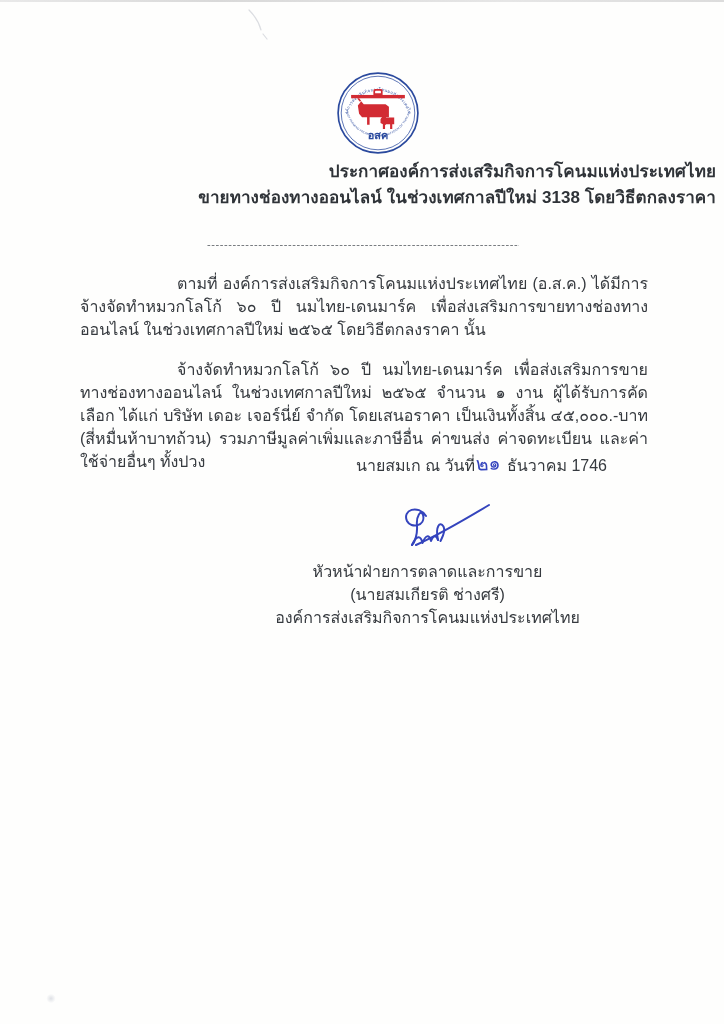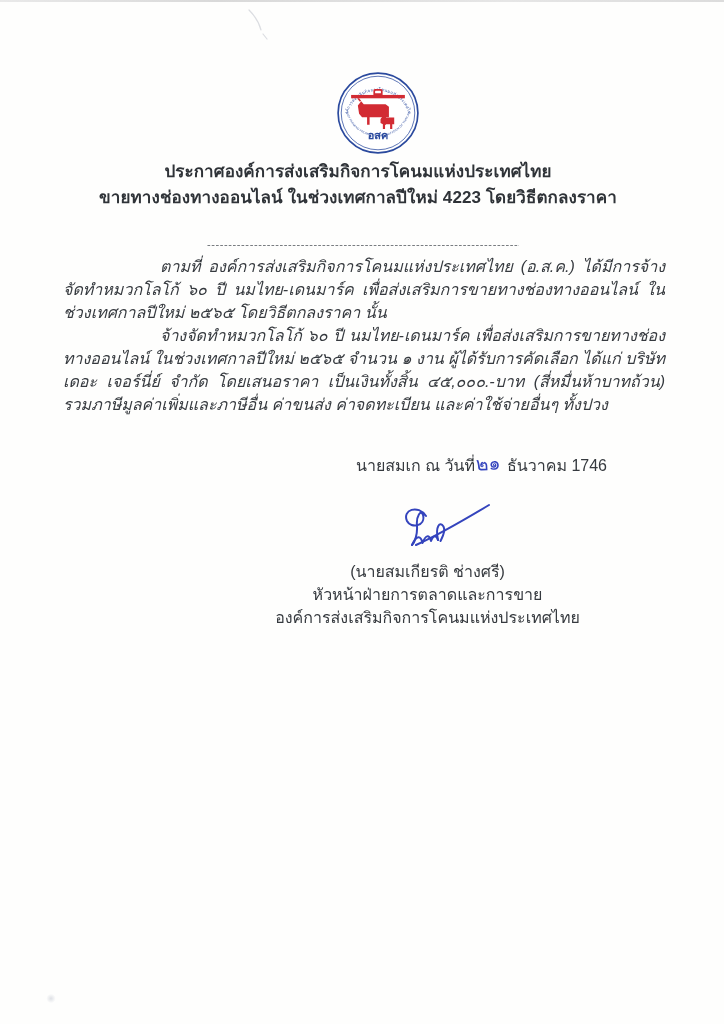--- a/index.html
+++ b/index.html
@@ -38,21 +38,21 @@
   }
   .seal {
     position: absolute;
     left: 336px; top: 71px;
     width: 84px; height: 84px;
   }
   .title-block {
     position: absolute;
     top: 159px; left: 0;
     width: 716px;
-    text-align: center;
+    text-align: right;
     font-weight: bold;
     font-size: 17px;
     line-height: 25.5px;
     color: #2f3338;
     letter-spacing: 0.1px;
   }
   .separator {
     position: absolute;
     top: 238px; left: 207px;
     width: 312px;
@@ -66,23 +66,22 @@
   .body-block {
     position: absolute;
     top: 255px; left: 63px;
     width: 602px;
     font-size: 16px;
     line-height: 23px;
     text-align: justify;
     color: #363a3f;
   }
   .body-block p {
-    margin: 0;
+    margin: 17px;
     text-indent: 97px;
-    font-style: italic;
   }
   .date-line {
     position: absolute;
     top: 449px; left: 356px;
     font-size: 16px;
     color: #363a3f;
     white-space: nowrap;
   }
   .handwritten-day {
     display: inline-block;
@@ -141,21 +140,21 @@
     <g fill="#d22b33">
       <path d="M26 41 l4 -5 3 3.5 h26 l4 3 v12.5 h-3.5 v9 h-3 v-9 h-16.5 v9 h-3 v-9 h-6 l-3.5 -4 z"></path>
       <path d="M28.5 36.5 l-3 -3.5 1.8 -0.8 2.6 3.2 z"></path>
       <path d="M53 57 l2.8 -3.5 2 2 h11.5 v8 h-2.3 v5.5 h-2.6 v-5.5 h-6 v5.5 h-2.6 v-5.5 l-2.8 -1.5 z"></path>
     </g>
     <text x="50" y="80.5" font-size="13" font-weight="bold" fill="#2b4a9e" text-anchor="middle">อสค</text>
   </svg>
 
   <div class="title-block">
     <div>ประกาศองค์การส่งเสริมกิจการโคนมแห่งประเทศไทย</div>
-    <div>ขายทางช่องทางออนไลน์ ในช่วงเทศกาลปีใหม่ 4223 โดยวิธีตกลงราคา</div>
+    <div>ขายทางช่องทางออนไลน์ ในช่วงเทศกาลปีใหม่ 3138 โดยวิธีตกลงราคา</div>
   </div>
 
   <div class="separator">--------------------------------------------------------------------------------</div>
 
   <div class="body-block">
     <p>ตามที่ องค์การส่งเสริมกิจการโคนมแห่งประเทศไทย (อ.ส.ค.) ได้มีการจ้างจัดทำหมวกโลโก้ ๖๐ ปี นมไทย-เดนมาร์ค เพื่อส่งเสริมการขายทางช่องทางออนไลน์ ในช่วงเทศกาลปีใหม่ ๒๕๖๕ โดยวิธีตกลงราคา นั้น</p>
     <p>จ้างจัดทำหมวกโลโก้ ๖๐ ปี นมไทย-เดนมาร์ค เพื่อส่งเสริมการขายทางช่องทางออนไลน์ ในช่วงเทศกาลปีใหม่ ๒๕๖๕ จำนวน ๑ งาน ผู้ได้รับการคัดเลือก ได้แก่ บริษัท เดอะ เจอร์นี่ย์ จำกัด โดยเสนอราคา เป็นเงินทั้งสิ้น ๔๕,๐๐๐.-บาท (สี่หมื่นห้าบาทถ้วน) รวมภาษีมูลค่าเพิ่มและภาษีอื่น ค่าขนส่ง ค่าจดทะเบียน และค่าใช้จ่ายอื่นๆ ทั้งปวง</p>
   </div>
 
   <div class="date-line">
@@ -166,20 +165,20 @@
   <svg class="signature-scribble" viewBox="0 0 100 60">
     <g fill="none" stroke="#3444bd" stroke-width="2" stroke-linecap="round" stroke-linejoin="round">
       <path d="M30 20 C 22 8, 6 14, 11 25 C 15 33, 30 30, 27 19 C 25 13, 20 20, 21 30 C 21.5 38, 19 46, 16 49"></path>
       <path d="M16 49 C 21 38, 25 40, 26.5 47 C 29.5 39, 33 38, 35 45 C 37 39.5, 40 38.5, 42 44"></path>
       <path d="M42 44 C 39 30, 44 25, 47.5 30.5 C 50 35, 46.5 41, 44.5 45"></path>
       <path d="M20 49 C 40 40, 68 24, 93 9"></path>
     </g>
   </svg>
 
   <div class="signer-block">
+    <div>หัวหน้าฝ่ายการตลาดและการขาย</div>
     <div>(นายสมเกียรติ ช่างศรี)</div>
-    <div>หัวหน้าฝ่ายการตลาดและการขาย</div>
     <div>องค์การส่งเสริมกิจการโคนมแห่งประเทศไทย</div>
   </div>
 
   <div class="scan-dot"></div>
 
 </div>
 
 </body></html>

